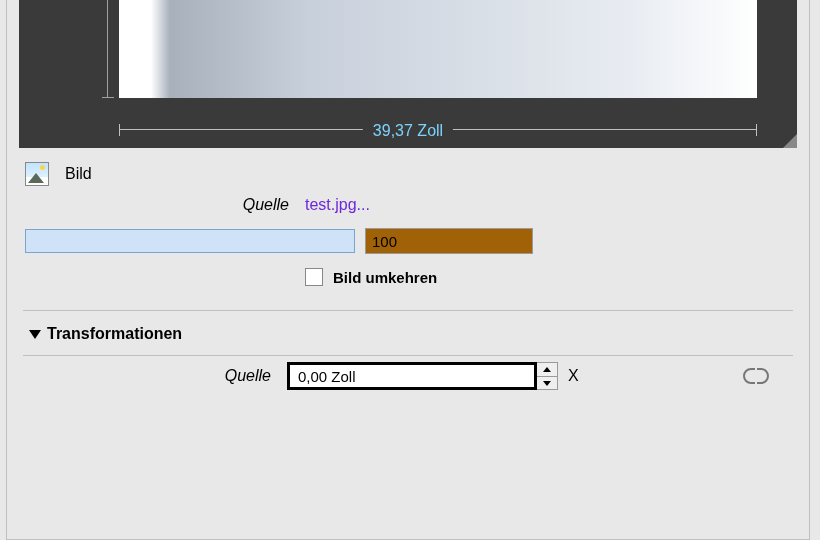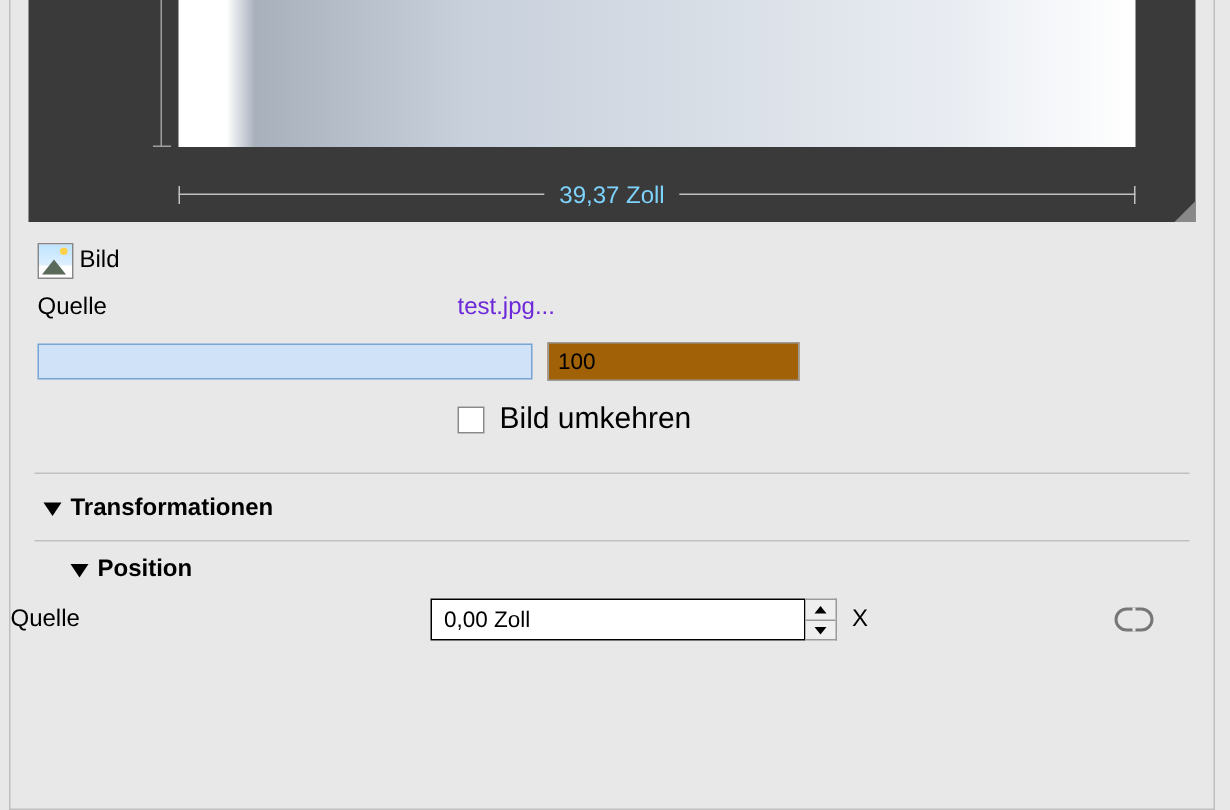--- a/index.html
+++ b/index.html
@@ -75,80 +75,81 @@
     right: 0; bottom: 0;
     width: 0; height: 0;
     border-left: 14px solid transparent;
     border-bottom: 14px solid #888;
   }
 
   .section-bild {
     padding: 14px 18px 6px 18px;
   }
   .bild-header {
-    display: flex; align-items: center; gap: 4px; margin-bottom: 10px;
+    display: flex; align-items: center; gap: 16px; margin-bottom: 10px;
   }
   .thumb {
     width: 24px; height: 24px;
     border: 1px solid #888; background: #fff; position: relative; overflow: hidden;
   }
   .thumb::before {
     content:""; position:absolute; left:0; right:0; top:0; height:14px;
     background: linear-gradient(#bfe4ff,#dff0ff);
   }
   .thumb::after {
     content:""; position:absolute; left:2px; bottom:2px;
     width:0;height:0;border-left:8px solid transparent;border-right:8px solid transparent;border-bottom:10px solid #5a6a5a;
   }
   .thumb .sun { position:absolute; top:2px; right:3px; width:5px;height:5px;border-radius:50%;background:#ffd24a;}
   .row {
     display: flex; align-items: center; margin: 6px 0 14px 0;
   }
   .row .label {
-    width: 280px; text-align: left; padding-right: 16px; color:#000;
+    width: 280px; text-align: right; padding-right: 16px; color:#000;
     font-size: 16px;
+    font-style: italic;
   }
   .link {
     color: #6d28d9; cursor: pointer; font-size:16px;
   }
   .slider {
     width: 330px; height: 24px;
     background: #cfe2f7;
     border: 1px solid #7aa5d2;
   }
   .num-input {
     height: 26px; border: 1px solid #9a9a9a; background:#a16207;
     padding: 2px 6px; font-size: 15px; margin-left: 10px; width: 168px;
   }
   .checkbox {
     width: 18px; height: 18px; border:1px solid #888; background:#fff;
     display:inline-block; vertical-align:middle; margin-right:10px;
   }
-  .chk-label { font-size:20px; }
+  .chk-label { font-size:15px;font-weight:bold; }
 
   .divider {
     height: 1px; background: #c0c0c0; margin: 4px 16px;
   }
   .section-header {
     display:flex; align-items:center; gap:6px;
     padding: 10px 18px 8px 22px; font-weight:bold; font-size:16px;
   }
   .triangle-down {
     width:0;height:0;border-left:6px solid transparent;border-right:6px solid transparent;border-top:9px solid #000;
   }
   .sub-header {
     display:flex; align-items:center; gap:6px;
     padding: 6px 18px 4px 40px; font-weight:bold; font-size:16px;
   }
   .row-indent { margin-left: 0; }
   .spinner-wrap {
     display:flex; align-items:stretch;
   }
   .spinner-input {
-    height:28px; width:250px; border:1px solid #000000; background:#fff;
+    height:28px; width:250px; border:3px solid #000000; background:#fff;
     padding:2px 8px; font-size:15px;
   }
   .spinner-buttons {
     display:flex; flex-direction:column; border:1px solid #9a9a9a; border-left:none;
     background:#efefef;
   }
   .spin { width:20px; height:13px; display:flex;align-items:center;justify-content:center; }
   .spin + .spin { border-top:1px solid #9a9a9a; }
   .tri-up { width:0;height:0;border-left:4px solid transparent;border-right:4px solid transparent;border-bottom:5px solid #000;}
   .tri-down { width:0;height:0;border-left:4px solid transparent;border-right:4px solid transparent;border-top:5px solid #000;}
@@ -203,24 +204,20 @@
   <div class="divider"></div>
 
   <div class="section-header">
     <span class="triangle-down"></span>
     <span>Transformationen</span>
   </div>
 
 
   <div class="divider"></div>
 
-  <div class="sub-header">
-    <span class="triangle-down"></span>
-    <span>Position</span>
-  </div>
 
   <div class="row row-indent">
     <div class="label" style="width:280px;">Quelle</div>
     <div class="spinner-wrap">
       <input class="spinner-input" value="0,00 Zoll" style="">
       <div class="spinner-buttons">
         <div class="spin">
             <span class="tri-up"></span>
           </div>
         <div class="spin">

